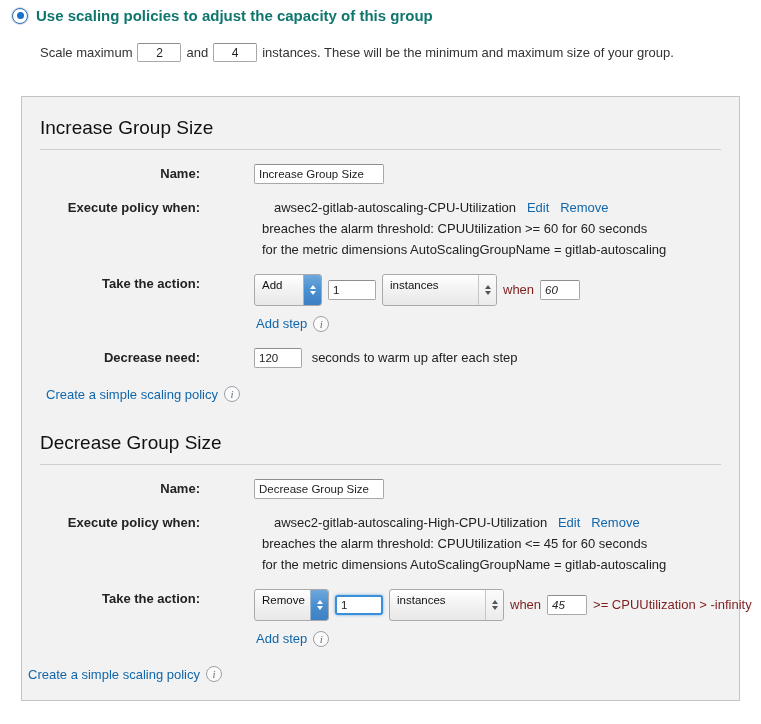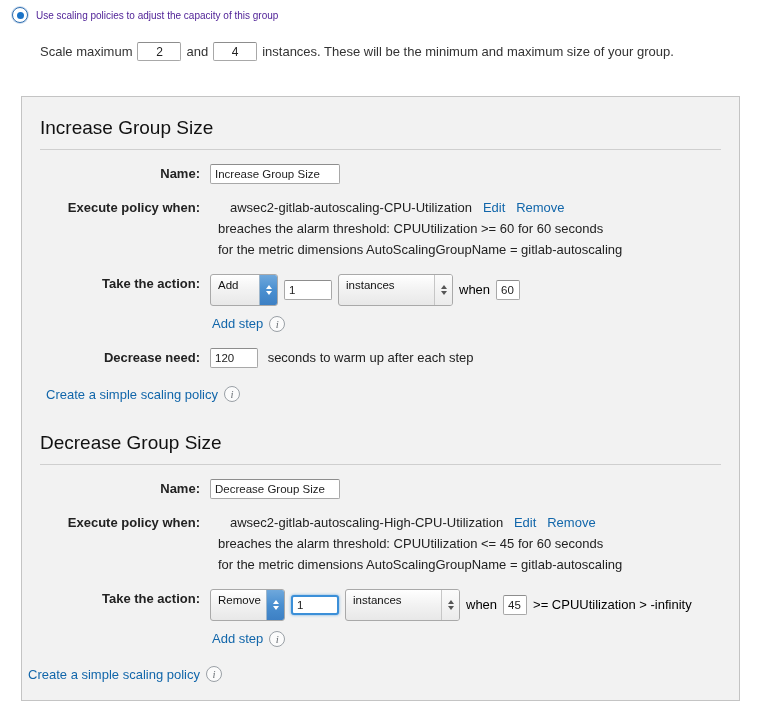--- a/index.html
+++ b/index.html
@@ -36,23 +36,23 @@
     margin-right: 8px;
     flex: 0 0 auto;
   }
   .radio-inner {
     width: 7px;
     height: 7px;
     border-radius: 50%;
     background: #1a73c8;
   }
   .top-title {
-    font-size: 10px;
-    font-weight: normal;
-    color: #4c1d95;
+    font-size: 15px;
+    font-weight: bold;
+    color: #0f766e;
   }
 
   
   .scale-line {
     margin: 19px 0 0 40px;
     font-size: 13px;
     color: #333333;
     display: flex;
     align-items: center;
   }
@@ -94,20 +94,21 @@
     padding-bottom: 10px;
     border-bottom: 1px solid #cfcfcf;
     margin: 4px 0 0 0;
   }
 
   
   .frow {
     display: flex;
     align-items: flex-start;
     margin-top: 14px;
+    gap: 44px;
   }
   .flabel {
     width: 160px;
     text-align: right;
     padding-right: 10px;
     font-size: 13px;
     font-weight: bold;
     color: #222222;
     flex: 0 0 auto;
     line-height: 20px;
@@ -127,21 +128,21 @@
     background: #ffffff;
     font-family: "Liberation Sans", sans-serif;
     font-size: 11.5px;
     color: #222;
     padding: 0 4px;
     box-sizing: border-box;
   }
   input.name-input { width: 130px; }
   input.warm-input { width: 48px; text-align: left; }
   input.step-qty   { width: 48px; }
-  input.when-input { width: 24px; }
+  input.when-input { width: 40px; font-style: italic; }
   input.focused {
     border: 2px solid #3b8fd8;
     box-shadow: 0 0 3px rgba(59,143,216,.75);
     border-radius: 3px;
   }
 
   a.lnk {
     color: #1166aa;
     text-decoration: none;
     cursor: pointer;
@@ -200,21 +201,21 @@
 
   .sel.plain-arrow .sel-arrow {
     background: linear-gradient(to bottom, #fbfbfb 0%, #ebebeb 100%);
     border-left: 1px solid #c6c6c6;
   }
   .sel.plain-arrow .tri-up { border-bottom-color: #555; }
   .sel.plain-arrow .tri-dn { border-top-color: #555; }
 
   .action-row { display: flex; align-items: center; flex-wrap: nowrap; }
   .action-row > * { margin-right: 6px; }
-  .action-row .txt { font-size: 13px; color: #000000; white-space: pre; }
+  .action-row .txt { font-size: 13px; color: #7f1d1d; white-space: pre; }
 
   .addstep {
     margin-top: 8px;
     margin-left: 2px;
     display: flex;
     align-items: center;
     font-size: 13px;
   }
 
   .info-i {

